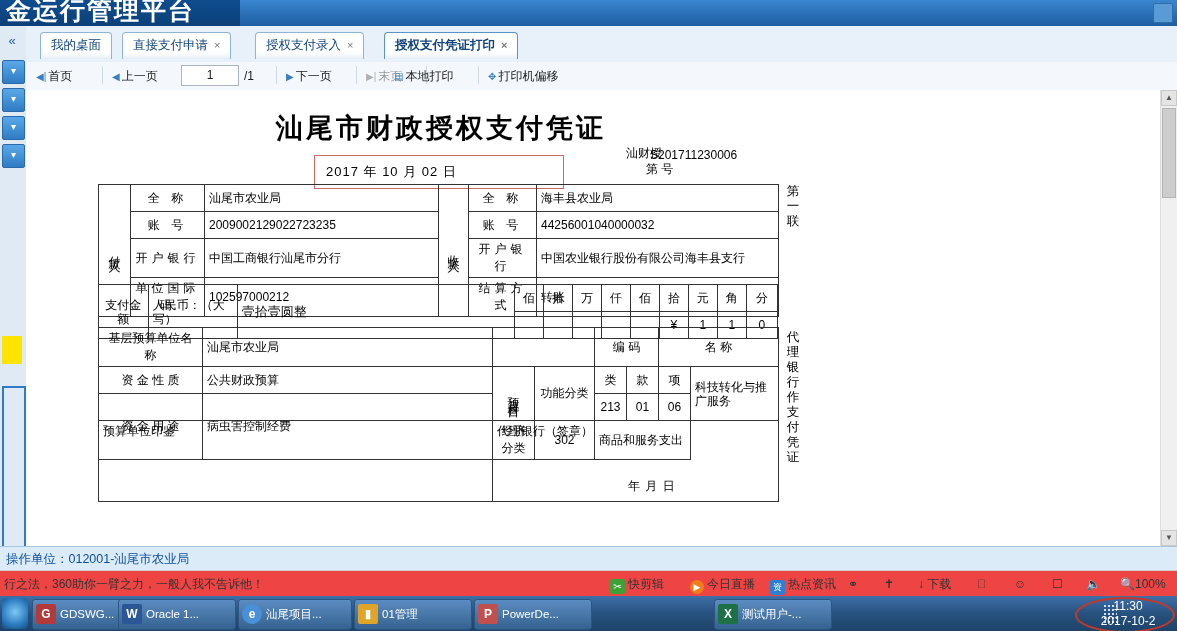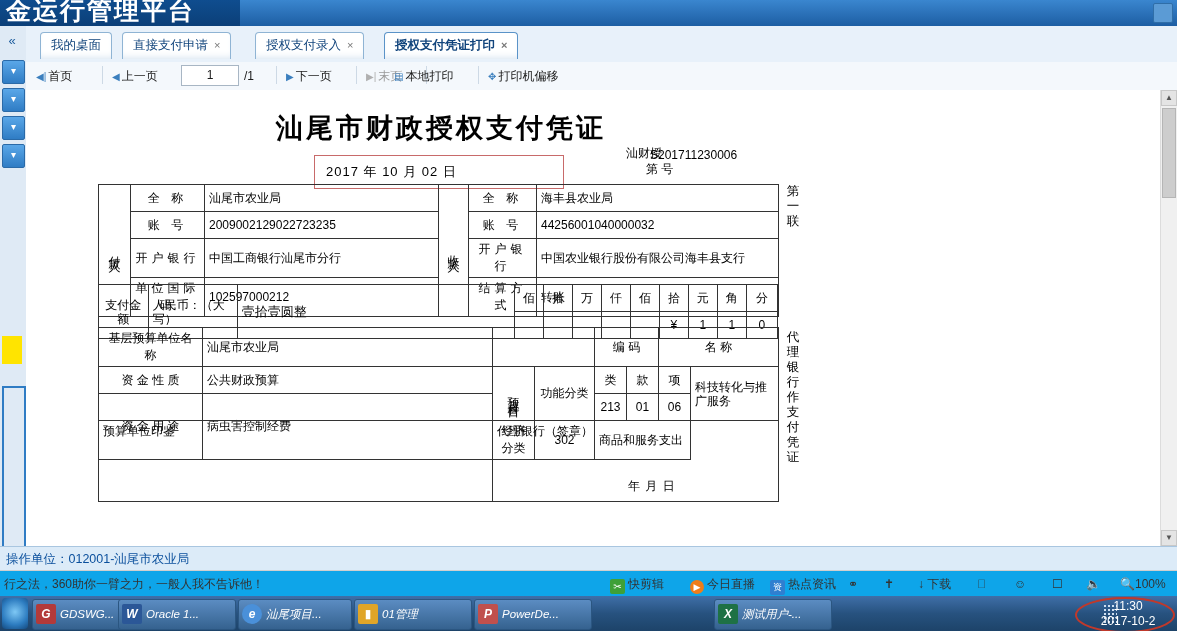--- a/index.html
+++ b/index.html
@@ -139,21 +139,21 @@
   
   .statusbar{
     position:absolute;left:0;top:546px;width:1177px;height:24px;
     background:#dcebf8;border-top:1px solid #a9c6e0;
     font-size:12.5px;color:#0a4f9c;font-weight:normal;line-height:24px;padding-left:6px;
     box-sizing:border-box;
   }
   
   .iestatus{
     position:absolute;left:0;top:570px;width:1177px;height:26px;
-    background:#0ea5e9;border-top:1px solid #cfcfcf;font-size:12px;color:#333;
+    background:#ef4444;border-top:1px solid #cfcfcf;font-size:12px;color:#333;
   }
   .iestatus .left{position:absolute;left:4px;top:5px;white-space:nowrap;}
   .iestatus .item{position:absolute;top:4px;height:18px;line-height:18px;white-space:nowrap;color:#333;}
   .greenbtn{
     display:inline-block;width:15px;height:15px;background:#3fa037;color:#fff;
     text-align:center;line-height:15px;font-size:10px;border-radius:2px;margin-right:3px;vertical-align:-2px;
   }
   .bluebtn{
     display:inline-block;width:15px;height:15px;background:#2f7fd0;color:#fff;
     text-align:center;line-height:15px;font-size:9px;border-radius:2px;margin-right:3px;vertical-align:-2px;
@@ -169,21 +169,21 @@
   }
   .startbtn{
     position:absolute;left:2px;top:2px;width:26px;height:31px;
     background:radial-gradient(circle at 50% 45%,#7ec8f5 0%,#2d7cc0 60%,#14497e 100%);
     border-radius:4px;
   }
   .taskitem{
     position:absolute;top:3px;height:29px;width:122px;
     background:linear-gradient(180deg,#5b8cc2 0%,#35628f 100%);
     border:1px solid #2b5681;border-radius:3px;
-    color:#fff;font-size:11.5px;line-height:29px;overflow:hidden;white-space:nowrap;font-style:italic;
+    color:#fff;font-size:11.5px;line-height:29px;overflow:hidden;white-space:nowrap;
   }
   .taskitem .ic{
     display:inline-block;width:20px;height:20px;margin:4px 4px 0 3px;
     vertical-align:top;border-radius:2px;text-align:center;line-height:20px;
     font-size:12px;font-weight:bold;color:#fff;
   }
   .tray{
     position:absolute;right:0;top:0;height:35px;width:392px;
   }
   .clock{

